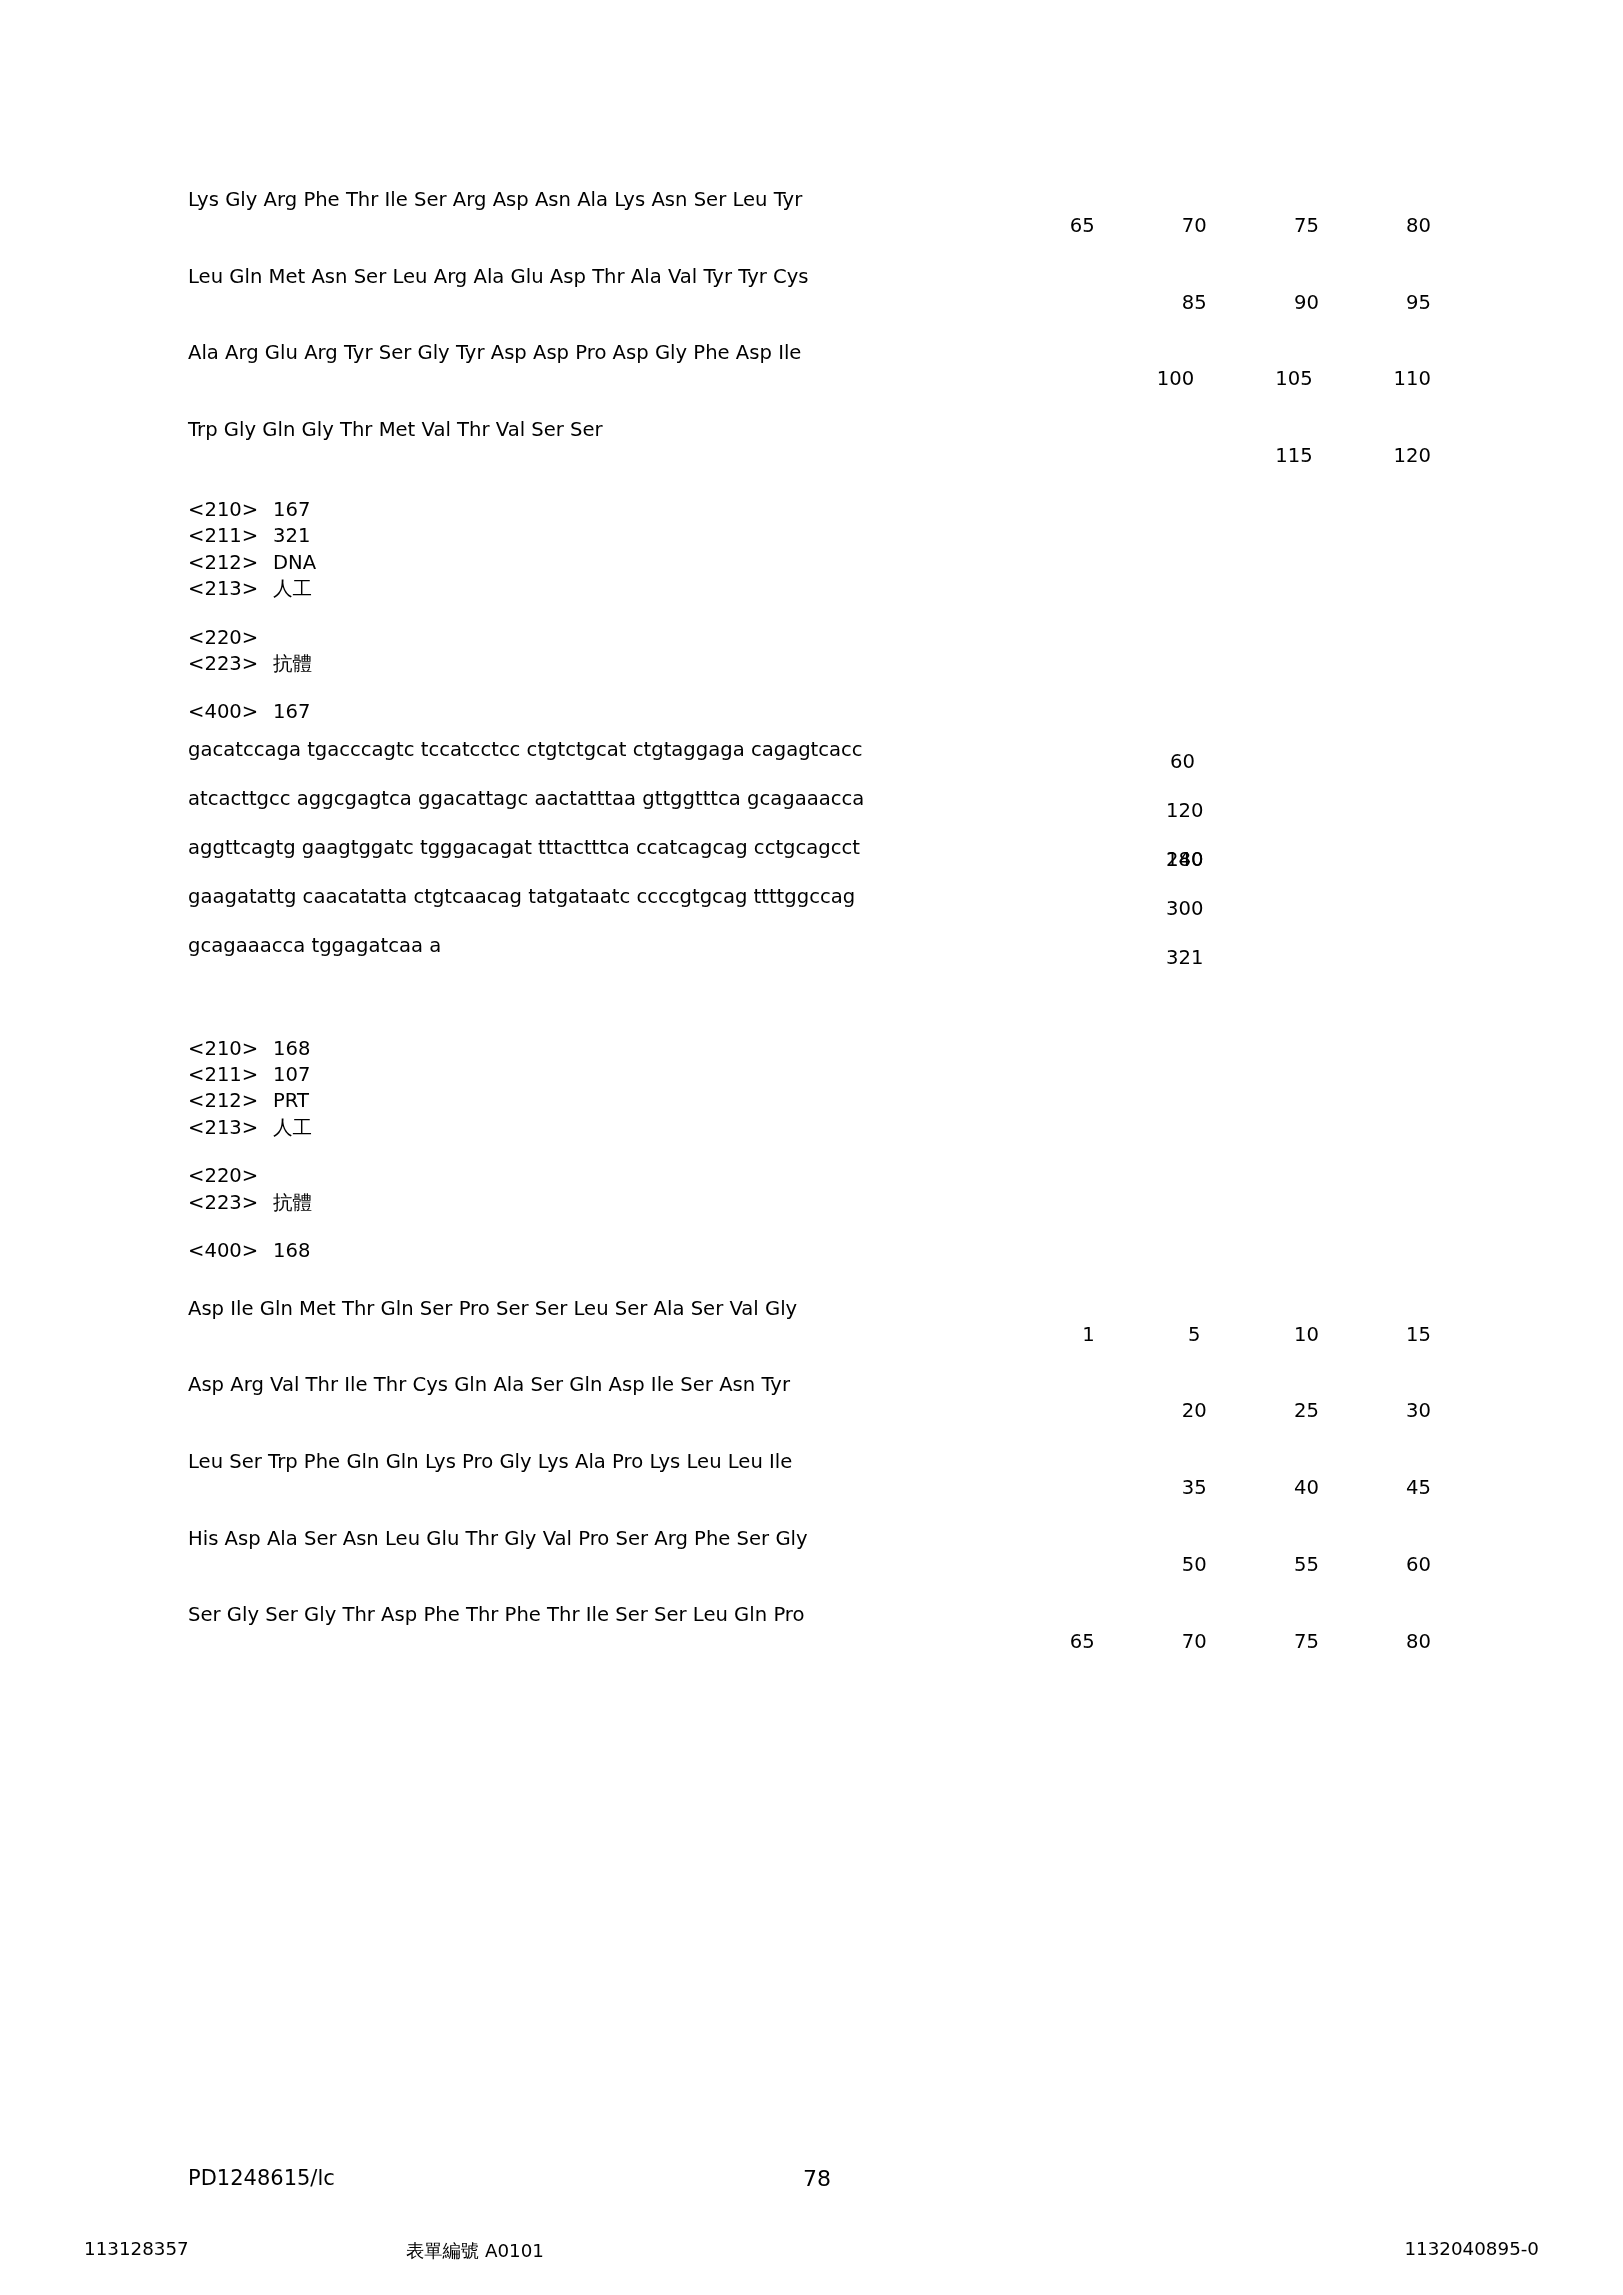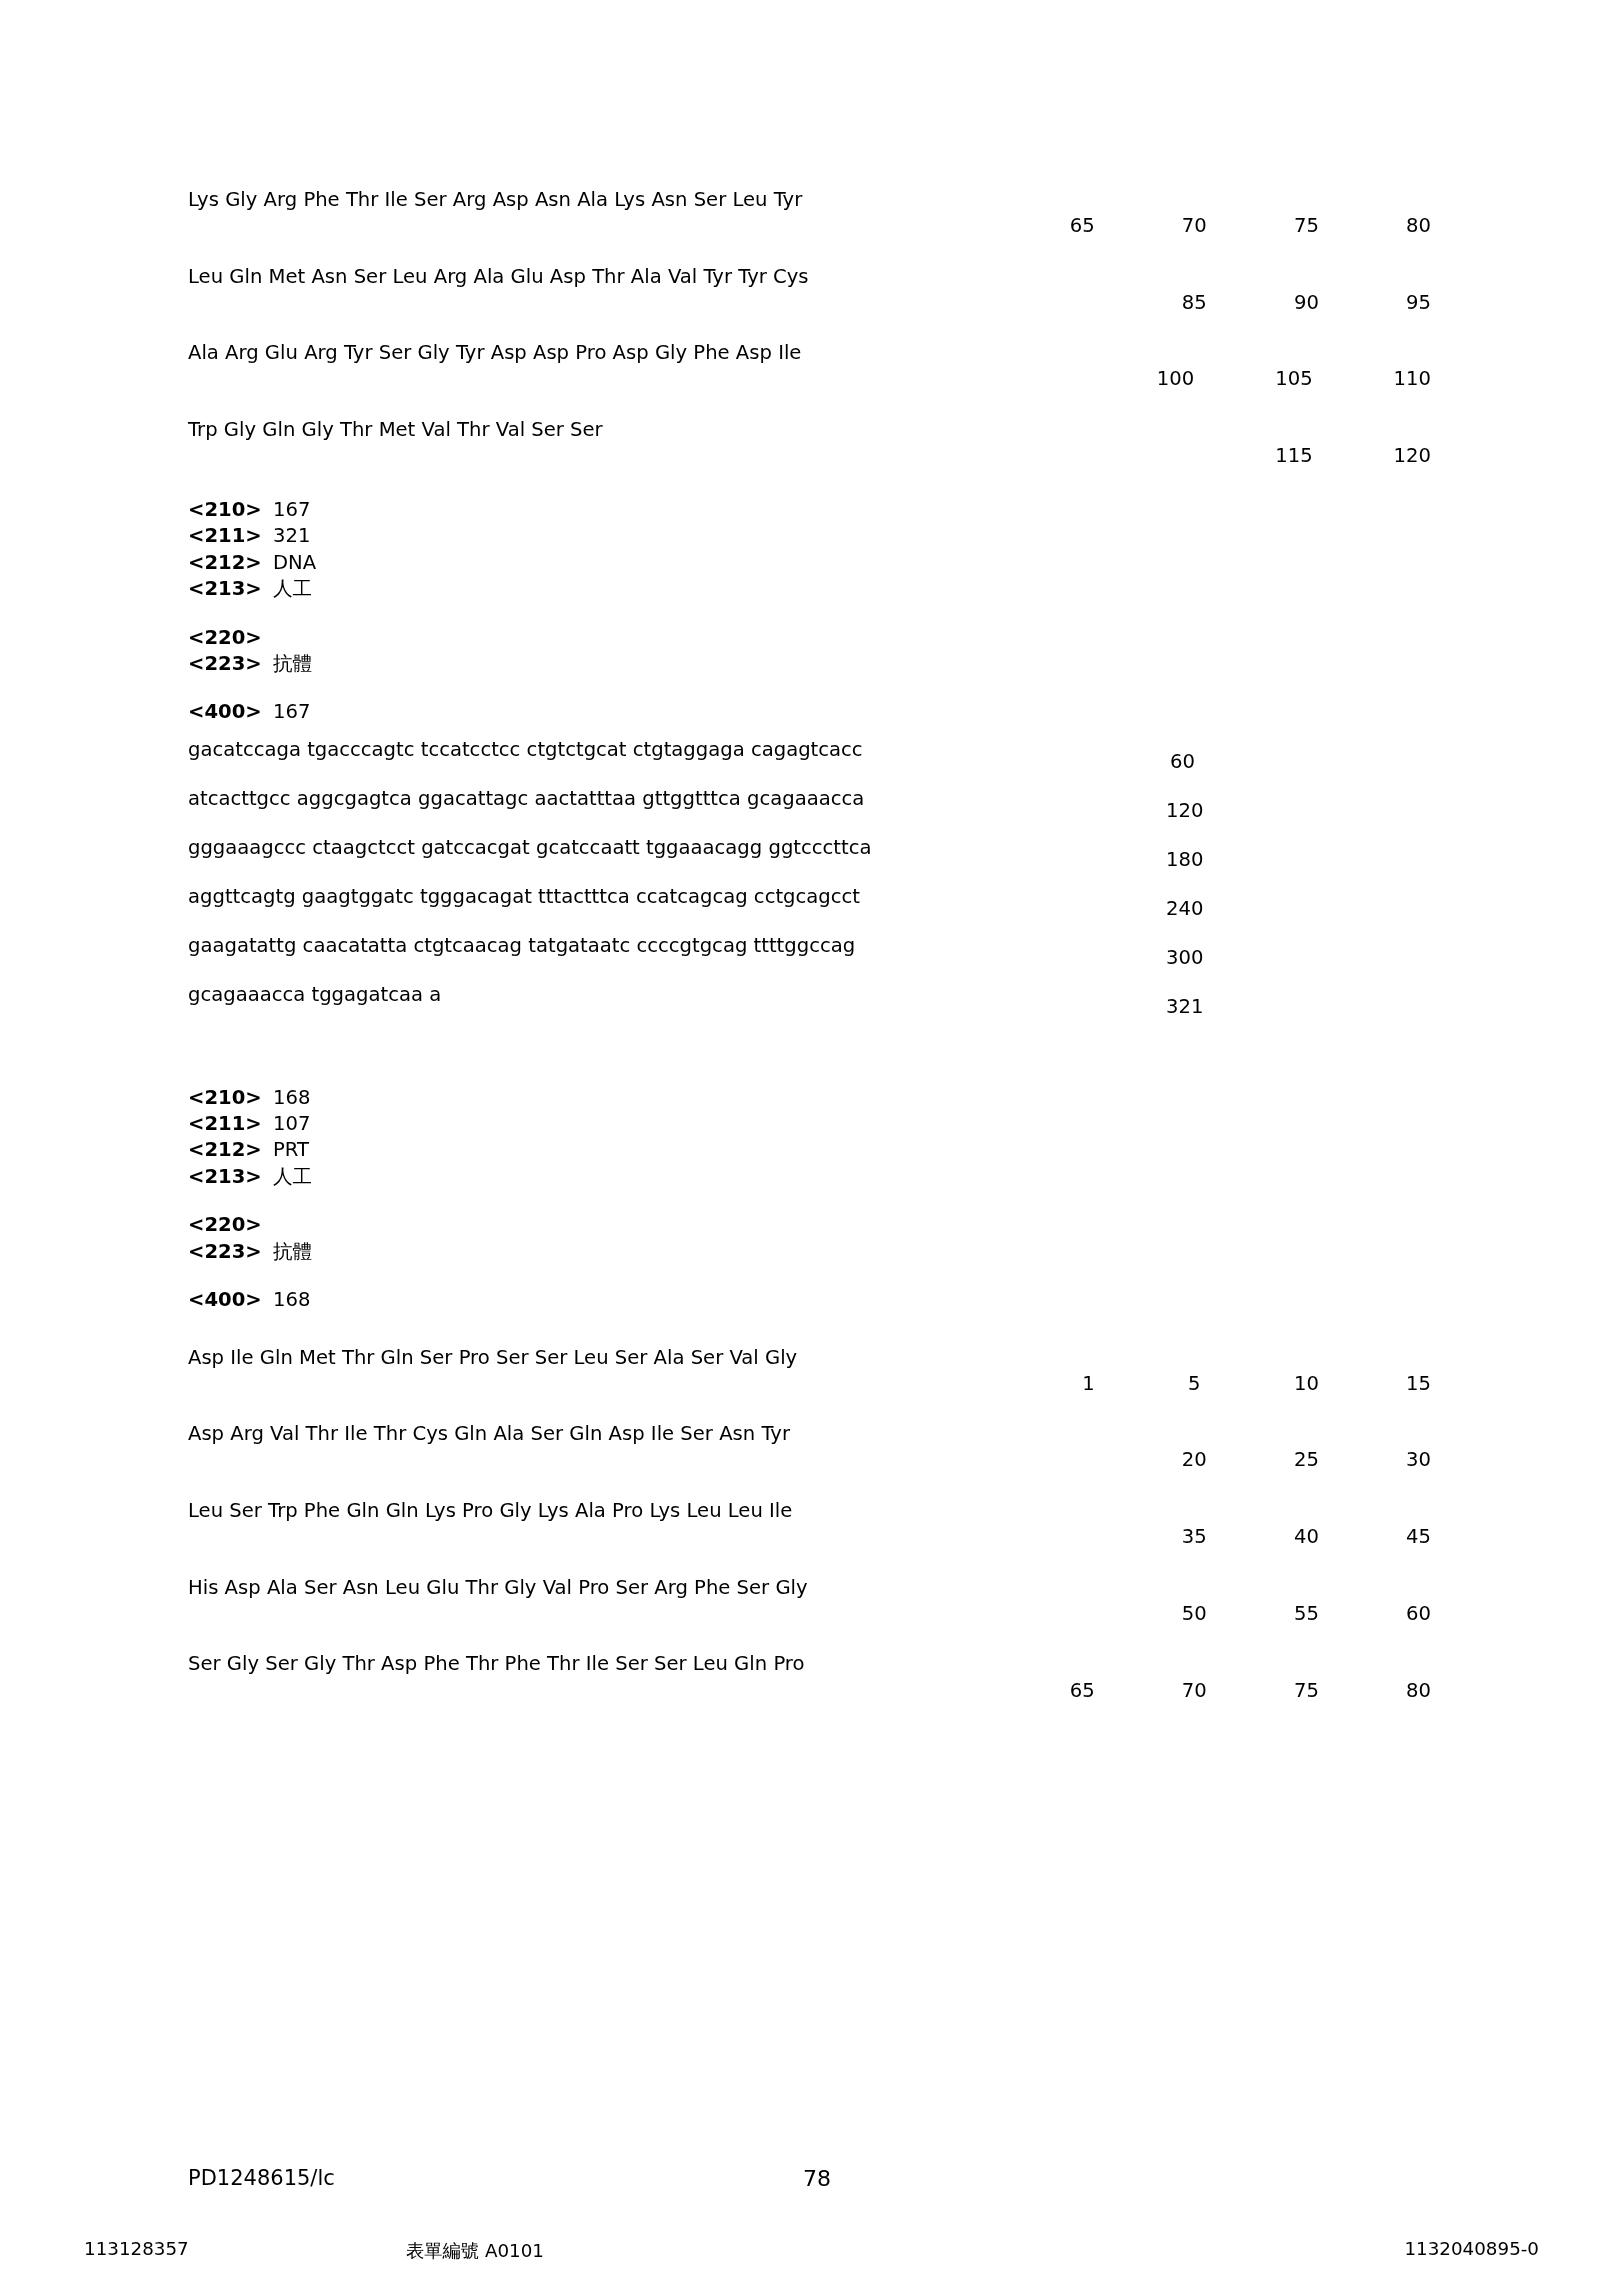--- a/index.html
+++ b/index.html
@@ -58,21 +58,20 @@
   .tag-line {
     font-family: "DejaVu Sans", sans-serif;
     font-size: 19.6px;
     white-space: pre;
     line-height: 1.35;
     margin: 0;
   }
   .tag-line .tag-label {
     display: inline-block;
     width: 85px;
-    font-weight: bold;
   }
   .spacer-sm { height: 22px; }
   .spacer-md { height: 34px; }
   .spacer-lg { height: 47px; }
 
   
   .nt-row {
     display: block;
     position: relative;
     font-family: "DejaVu Sans", sans-serif;
@@ -176,21 +175,21 @@
     <div class="spacer-sm"></div>
 
     <div class="tag-group" style="margin-top:0">
       <div class="tag-line"><span class="tag-label">&lt;400&gt;</span><span>167</span></div>
     </div>
 
     <div style="height:11.8px"></div>
 
     <div class="nt-row"><span class="nt-seq">gacatccaga tgacccagtc tccatcctcc ctgtctgcat ctgtaggaga cagagtcacc</span><span class="nt-count">60</span></div>
     <div class="nt-row"><span class="nt-seq">atcacttgcc aggcgagtca ggacattagc aactatttaa gttggtttca gcagaaacca</span><span class="nt-count wide">120</span></div>
-    <div class="nt-row"><span class="nt-seq">gggaaagccc ctaagctcct gatccacgat gcatccaatt tggaaacagg ggtcccttca</span><span class="nt-count wide">180</span></div>
+    <div class="nt-row"><span class="nt-count wide">180</span></div>
     <div class="nt-row"><span class="nt-seq">aggttcagtg gaagtggatc tgggacagat tttactttca ccatcagcag cctgcagcct</span><span class="nt-count wide">240</span></div>
     <div class="nt-row"><span class="nt-seq">gaagatattg caacatatta ctgtcaacag tatgataatc ccccgtgcag ttttggccag</span><span class="nt-count wide">300</span></div>
     <div class="nt-row"><span class="nt-seq">gcagaaacca tggagatcaa a</span><span class="nt-count wide">321</span></div>
 
     <div class="spacer-lg"></div>
 
     <div class="tag-group" style="margin-top:6px">
       <div class="tag-line"><span class="tag-label">&lt;210&gt;</span><span>168</span></div>
       <div class="tag-line"><span class="tag-label">&lt;211&gt;</span><span>107</span></div>
       <div class="tag-line"><span class="tag-label">&lt;212&gt;</span><span>PRT</span></div>

